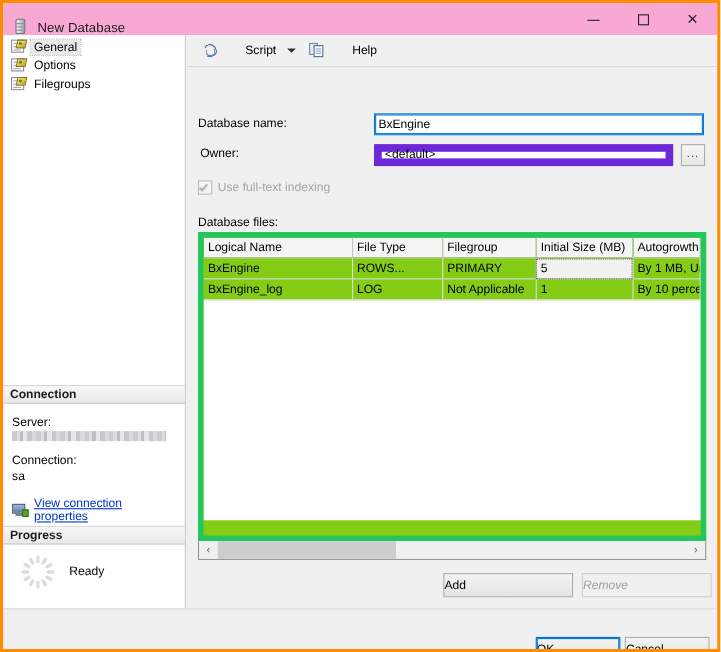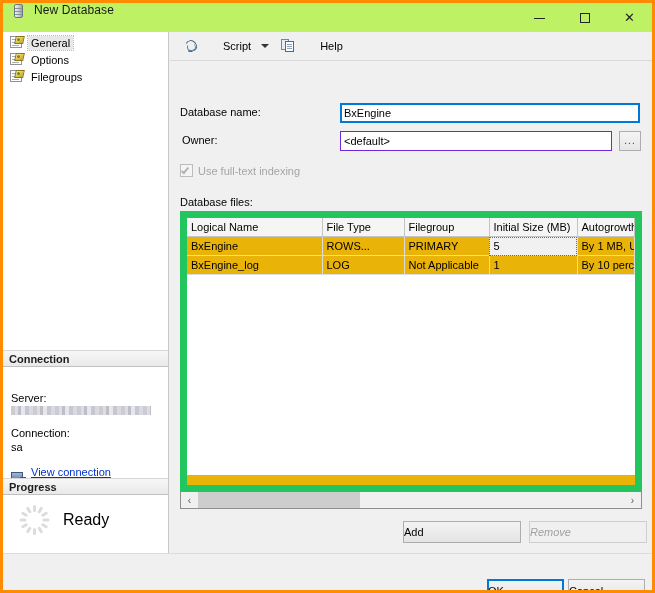--- a/index.html
+++ b/index.html
@@ -22,23 +22,23 @@
     background: #f0f0f0;
     overflow: hidden;
   }
 
   
   .titlebar {
     position: absolute;
     left: 0; top: 0;
     width: 649px;
     height: 29px;
-    background: #bef264;
-    display: flex;
-    align-items: flex-start;
+    background: #f9a8d4;
+    display: flex;
+    align-items: flex-end;
   }
   .title-icon {
     width: 16px; height: 16px;
     margin-left: 8px;
     margin-right: 7px;
     position: relative;
     flex: none;
   }
   .title-icon .cyl {
     position: absolute;
@@ -167,21 +167,21 @@
   }
   .pg-icon .tagdot {
     position: absolute;
     left: 7px; top: 2px;
     width: 3px; height: 3px;
     background: #5f8f2f;
     border-radius: 50%;
   }
 
   
-  .conn-body { padding: 25px 8px 0 8px; }
+  .conn-body { padding: 11px 8px 0 8px; }
   .conn-label { font-size: 11px; color: #000; margin-bottom: 2px; }
   .conn-value { font-size: 11px; color: #000; }
   .redacted {
     width: 140px; height: 9px;
     margin-top: 1px;
     background:
       repeating-linear-gradient(90deg,
         #c9c9cf 0px, #c9c9cf 4px,
         #dcdce1 4px, #dcdce1 7px,
         #b9bcc6 7px, #b9bcc6 10px,
@@ -247,21 +247,21 @@
     flex: none;
   }
   .spinner i {
     position: absolute;
     left: 13.5px; top: 0px;
     width: 3px; height: 7px;
     background: #dcdcdc;
     border-radius: 1.5px;
     transform-origin: 1.5px 15px;
   }
-  .prog-text { font-size: 16px; }
+  .prog-text { font-size: 11px; }
 
   
   .rightpane {
     position: absolute;
     left: 167px; top: 0;
     width: 482px;
     height: 521px;
     background: #f0f0f0;
   }
   .toolbar {
@@ -356,21 +356,21 @@
     align-items: center;
   }
   .field-label {
     font-size: 11px;
     color: #000;
   }
   .textbox {
     box-sizing: border-box;
     height: 20px;
     background: #ffffff;
-    border: 1px solid #6d28d9;
+    border: 7px solid #6d28d9;
     font-size: 11px;
     color: #000;
     padding: 0 3px;
     line-height: 18px;
     display: flex;
     align-items: center;
     font-family: "Liberation Sans", sans-serif;
   }
   .textbox.focused {
     border: 1px solid #0078d7;
@@ -425,22 +425,22 @@
     font-size: 11px;
     color: #000;
   }
 
   
   .grid-wrap {
     position: absolute;
     left: 10px; top: 100px;
     width: 462px;
     height: 331px;
-    background: #eab308;
-    border: 7px solid #22c55e;
+    background: #84cc16;
+    border: 5px solid #22c55e;
     box-sizing: border-box;
     overflow: hidden;
   }
   table.grid {
     border-collapse: collapse;
     width: 100%;
     table-layout: fixed;
     font-size: 11px;
   }
   table.grid th {

